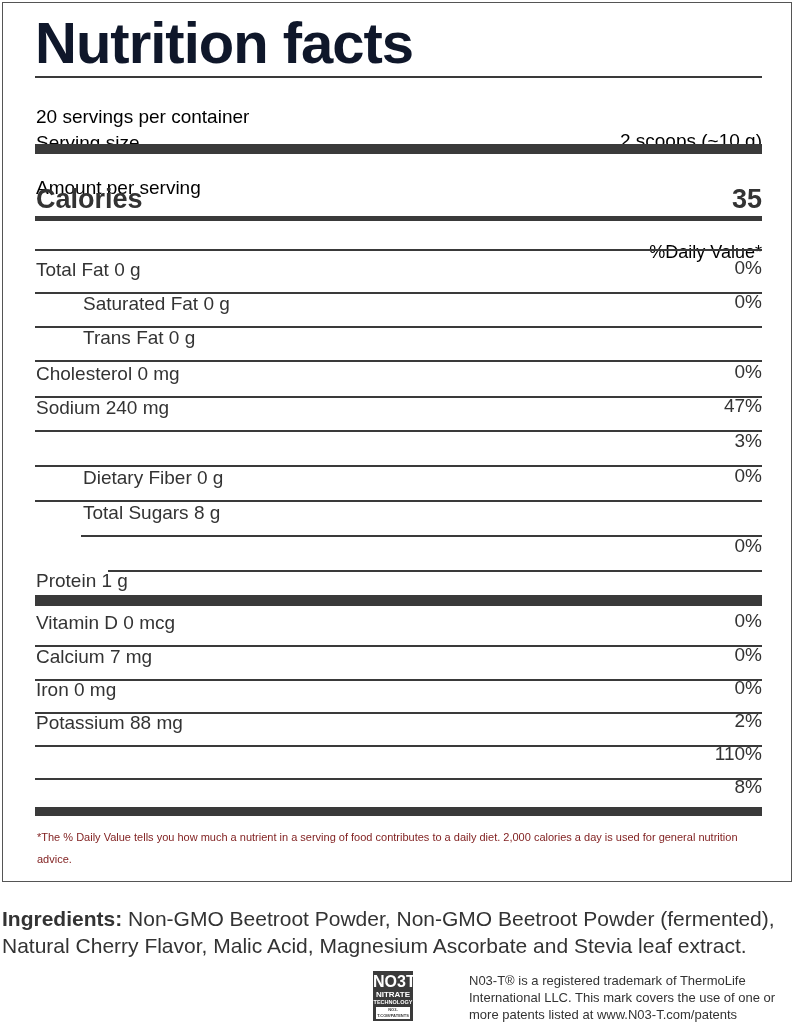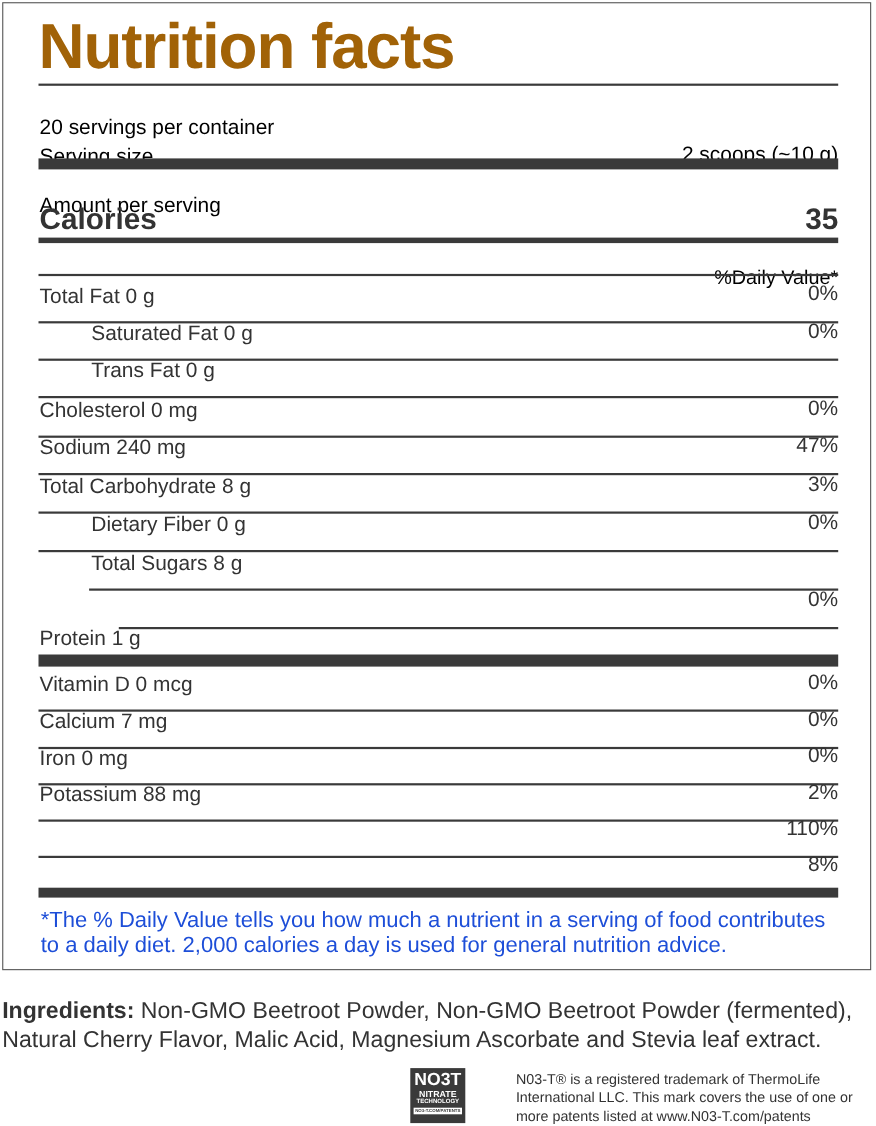--- a/index.html
+++ b/index.html
@@ -1,31 +1,31 @@
 <!DOCTYPE html>
 <html><head>
 <meta charset="utf-8">
 <style>
   html, body { margin:0; padding:0; background:#ffffff; }
   body { width:796px; height:1024px; position:relative; overflow:hidden; font-family:"Liberation Sans", sans-serif; color:#333333; }
   .panel { position:absolute; left:2px; top:2px; width:790px; height:880px; border:1.5px solid #555; box-sizing:border-box; }
-  .title { position:absolute; left:35px; top:8px; font-size:58px; font-weight:bold; letter-spacing:-1px; color:#a16207; line-height:70px; }
+  .title { position:absolute; left:35px; top:8px; font-size:58px; font-weight:bold; letter-spacing:-1px; color:#0f172a; line-height:70px; }
   .rule { position:absolute; left:35px; width:727px; background:#3a3a3a; }
   .txt { position:absolute; font-size:19px; line-height:24px; color:#000000; white-space:nowrap;margin-top:16px; }
   .right { text-align:right; right:34px; }
   .cal-label { position:absolute; left:36px; top:184px; font-size:27px; font-weight:bold; color:#333; }
   .cal-val { position:absolute; right:34px; top:184px; font-size:27px; font-weight:bold; color:#333; }
   .row { position:absolute; left:35px; width:727px; height:42px; }
   .row .name { position:absolute; top:7px; font-size:19px; color:#333; white-space:nowrap; }
   .row .dv { position:absolute; right:0; top:5px; font-size:19px; color:#333; }
   .row .line { position:absolute; bottom:0; right:0; height:2px; background:#3a3a3a; }
-  .footnote { position:absolute; left:37px; top:826px; width:720px; font-size:20px; line-height:22px; color:#1d4ed8; }
+  .footnote { position:absolute; left:37px; top:826px; width:720px; font-size:11px; line-height:22px; color:#7f1d1d; }
   .ingredients { position:absolute; left:2px; top:905px; width:790px; font-size:21px; line-height:27px; color:#333; }
   .ingredients b { font-weight:bold; }
-  .logo { position:absolute; left:373px; top:971px; width:50px; height:50px; background:#3a3a3a; color:#fff; text-align:center; font-weight:bold; font-size:8px; line-height:9px; box-sizing:border-box; padding-top:3px; }
+  .logo { position:absolute; left:373px; top:971px; width:40px; height:50px; background:#3a3a3a; color:#fff; text-align:center; font-weight:bold; font-size:8px; line-height:9px; box-sizing:border-box; padding-top:3px; }
   .logo .big { font-size:16px; line-height:16px; }
   .trademark { position:absolute; left:469px; top:972px; width:320px; font-size:13px; line-height:17px; color:#333; }
 </style>
 </head>
 <body>
 
 <div class="panel"></div>
 
 <div class="title">Nutrition facts</div>
 <div class="rule" style="top:76px;height:2px;"></div>
@@ -61,21 +61,20 @@
   <span class="name" style="left:1px;">Cholesterol 0 mg</span>
   <span class="dv">0%</span>
   <div class="line" style="left:0;"></div>
 </div>
 <div class="row" style="top:390px;">
   <span class="name" style="left:1px;">Sodium 240 mg</span>
   <span class="dv">47%</span>
   <div class="line" style="left:0;"></div>
 </div>
 <div class="row" style="top:425px;">
-  <span class="name" style="left:1px;">Total Carbohydrate 8 g</span>
   <span class="dv">3%</span>
   <div class="line" style="left:0;"></div>
 </div>
 <div class="row" style="top:460px;">
   <span class="name" style="left:48px;">Dietary Fiber 0 g</span>
   <span class="dv">0%</span>
   <div class="line" style="left:0;"></div>
 </div>
 <div class="row" style="top:495px;">
   <span class="name" style="left:48px;">Total  Sugars 8 g</span>

